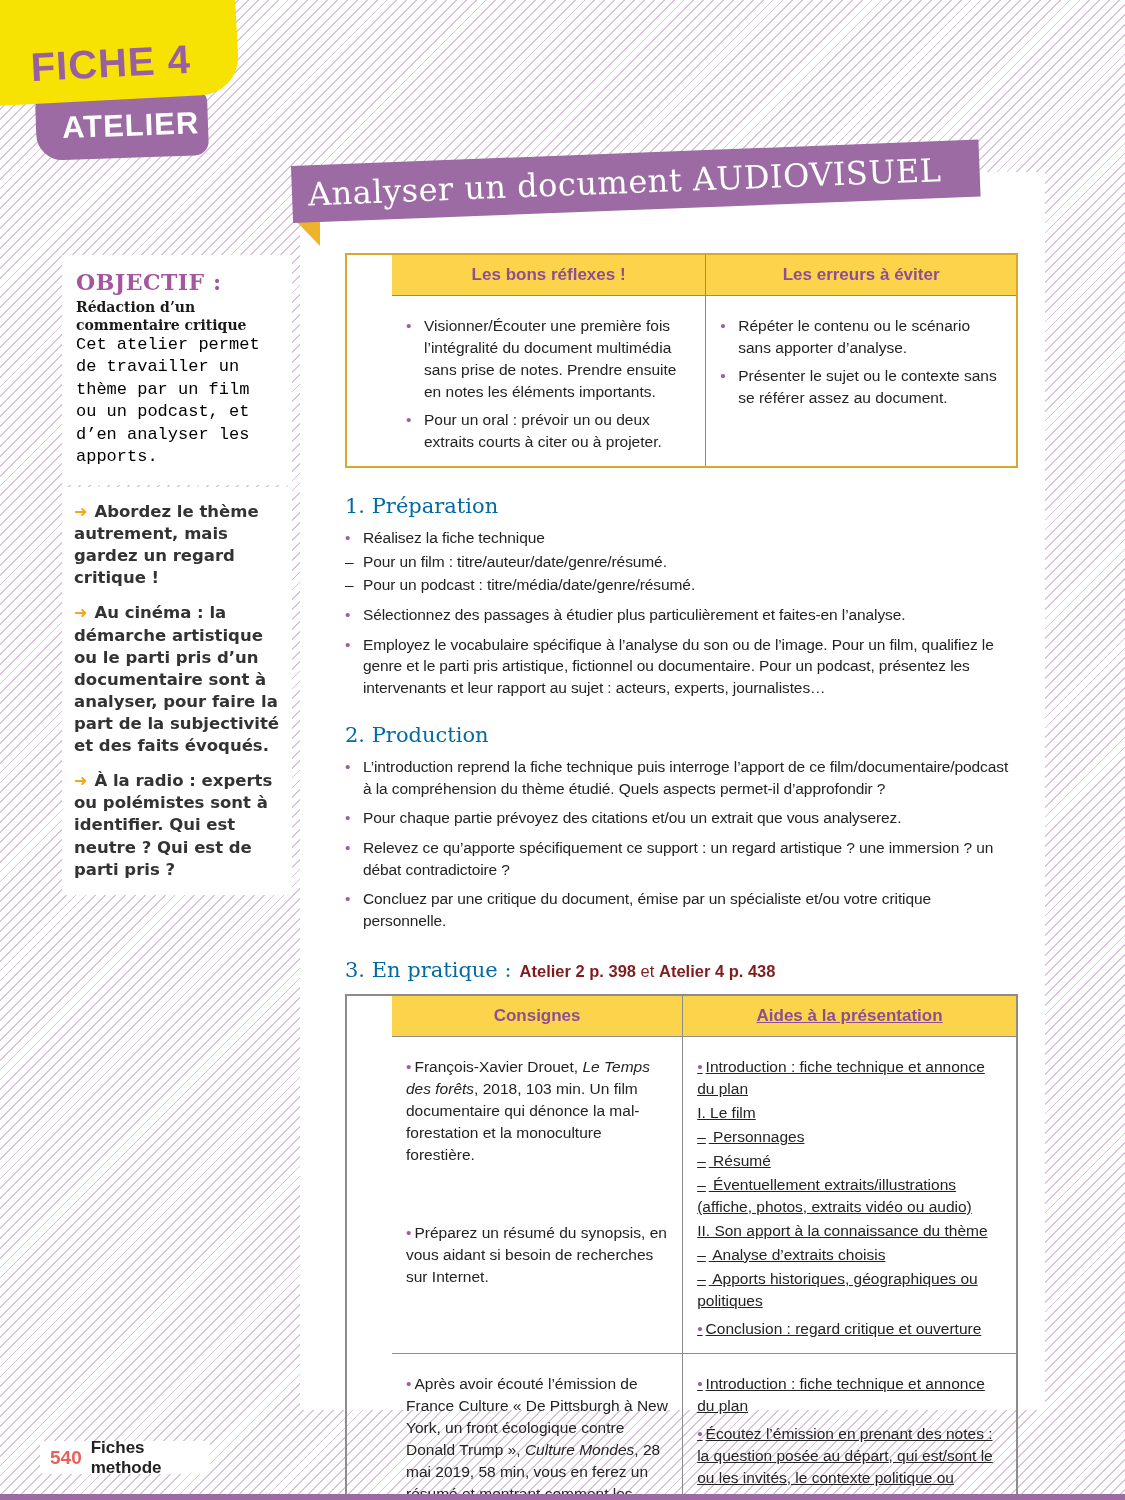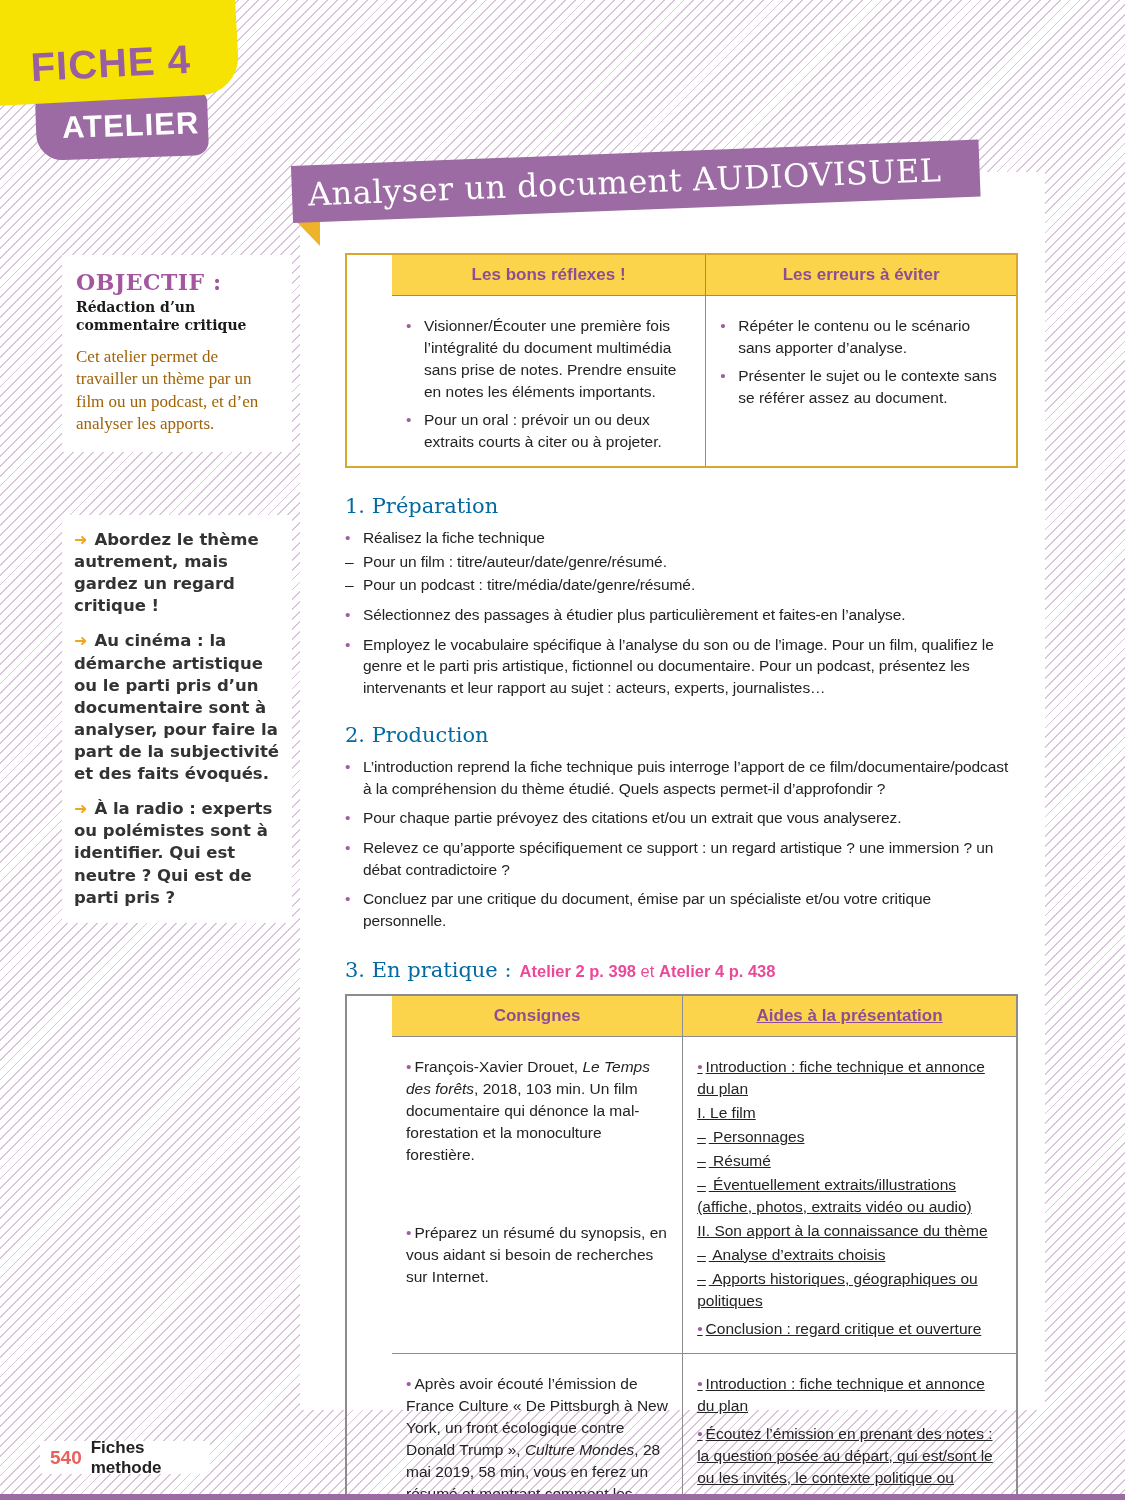--- a/index.html
+++ b/index.html
@@ -22,22 +22,22 @@
   .banner{position:absolute;left:292px;top:166px;width:688px;height:57px;background:#9C6BA3;z-index:5;
     transform:rotate(-2.2deg);transform-origin:left center;display:flex;align-items:center;padding-left:16px;box-sizing:border-box;}
   .banner span{font-family:"DejaVu Serif",serif;font-size:32px;color:#ffffff;letter-spacing:0.5px;white-space:nowrap;}
   .fold{position:absolute;left:294px;top:219px;width:26px;height:27px;background:#EFB32A;
     clip-path:polygon(0 0,100% 0,100% 100%);z-index:2;}
   
   .sbox{position:absolute;left:62px;width:230px;background:#ffffff;box-sizing:border-box;z-index:2;}
   .obox{top:255px;min-height:178px;padding:14px 14px 16px 14px;}
   .oheading{font-family:"DejaVu Serif",serif;font-weight:700;font-size:22px;color:#A4569F;letter-spacing:0.5px;}
   .osub{font-family:"DejaVu Serif",serif;font-weight:700;font-size:14px;line-height:1.25;color:#1a1a1a;margin-top:4px;}
-  .obody{font-family:Liberation Serif, serif;font-size:17px;line-height:1.32;color:#a16207;margin-top:12px;}
-  .tips{top:515px;min-height:352px;padding:14px 12px;}
+  .obody{font-family:Liberation Mono, monospace;font-size:17px;line-height:1.32;color:#000000;margin-top:0;}
+  .tips{top:487px;min-height:352px;padding:14px 12px;}
   .tips .li{display:block;margin-bottom:13px;}
   .tips .li:last-child{margin-bottom:0;}
   .tips .mk.arrow{color:#F2A71B;font-weight:700;margin-right:7px;font-family:"DejaVu Sans",sans-serif;}
   .tips .tx{font-family:"DejaVu Sans",sans-serif;font-weight:700;font-size:16.5px;line-height:1.34;color:#333333;}
   
   .tbl{width:673px;box-sizing:border-box;padding-left:45px;}
   .tbl1{border:2px solid #D9A62E;margin-bottom:26px;}
   .tbl2{border:2px solid #8C8C8C;margin-top:12px;}
   .thead{display:flex;border-bottom:1px solid #8C8C8C;}
   .th{background:#FBD44C;color:#8E4E93;font-weight:700;font-size:17px;text-align:center;
@@ -62,21 +62,21 @@
   .li:first-child{margin-top:0;}
   .tbl .m-bullet{margin-top:6px;}
   .gap{margin-top:56px !important;}
   .it{font-style:italic;}
   .bd{font-weight:700;}
   
   .h2{font-family:"DejaVu Serif",serif;font-weight:400;font-size:21px;color:#0369a1;margin:24px 0 9px 0;}
   .seclist{font-size:15.5px;line-height:1.4;letter-spacing:-0.1px;}
   .h3line{display:flex;align-items:baseline;margin-top:26px;}
   .h3line .h2{margin:0 8px 0 0;}
-  .pratique{font-size:16.5px;color:#ec4899;}
+  .pratique{font-size:16.5px;color:#7f1d1d;}
   .pratique .bd{font-weight:700;}
   
   .footer{position:absolute;left:40px;top:1441px;width:170px;height:33px;background:#ffffff;border-radius:4px;
     display:flex;align-items:center;padding-left:10px;box-sizing:border-box;z-index:2;}
   .pnum{color:#E8625C;font-weight:700;font-size:19px;margin-right:9px;}
   .plabel{color:#222222;font-weight:700;font-size:17px;}
   .bottom-strip{position:absolute;left:0;bottom:0;width:100%;height:6px;background:#9C6BA3;z-index:6;}
 </style>
 </head>
 <body>

